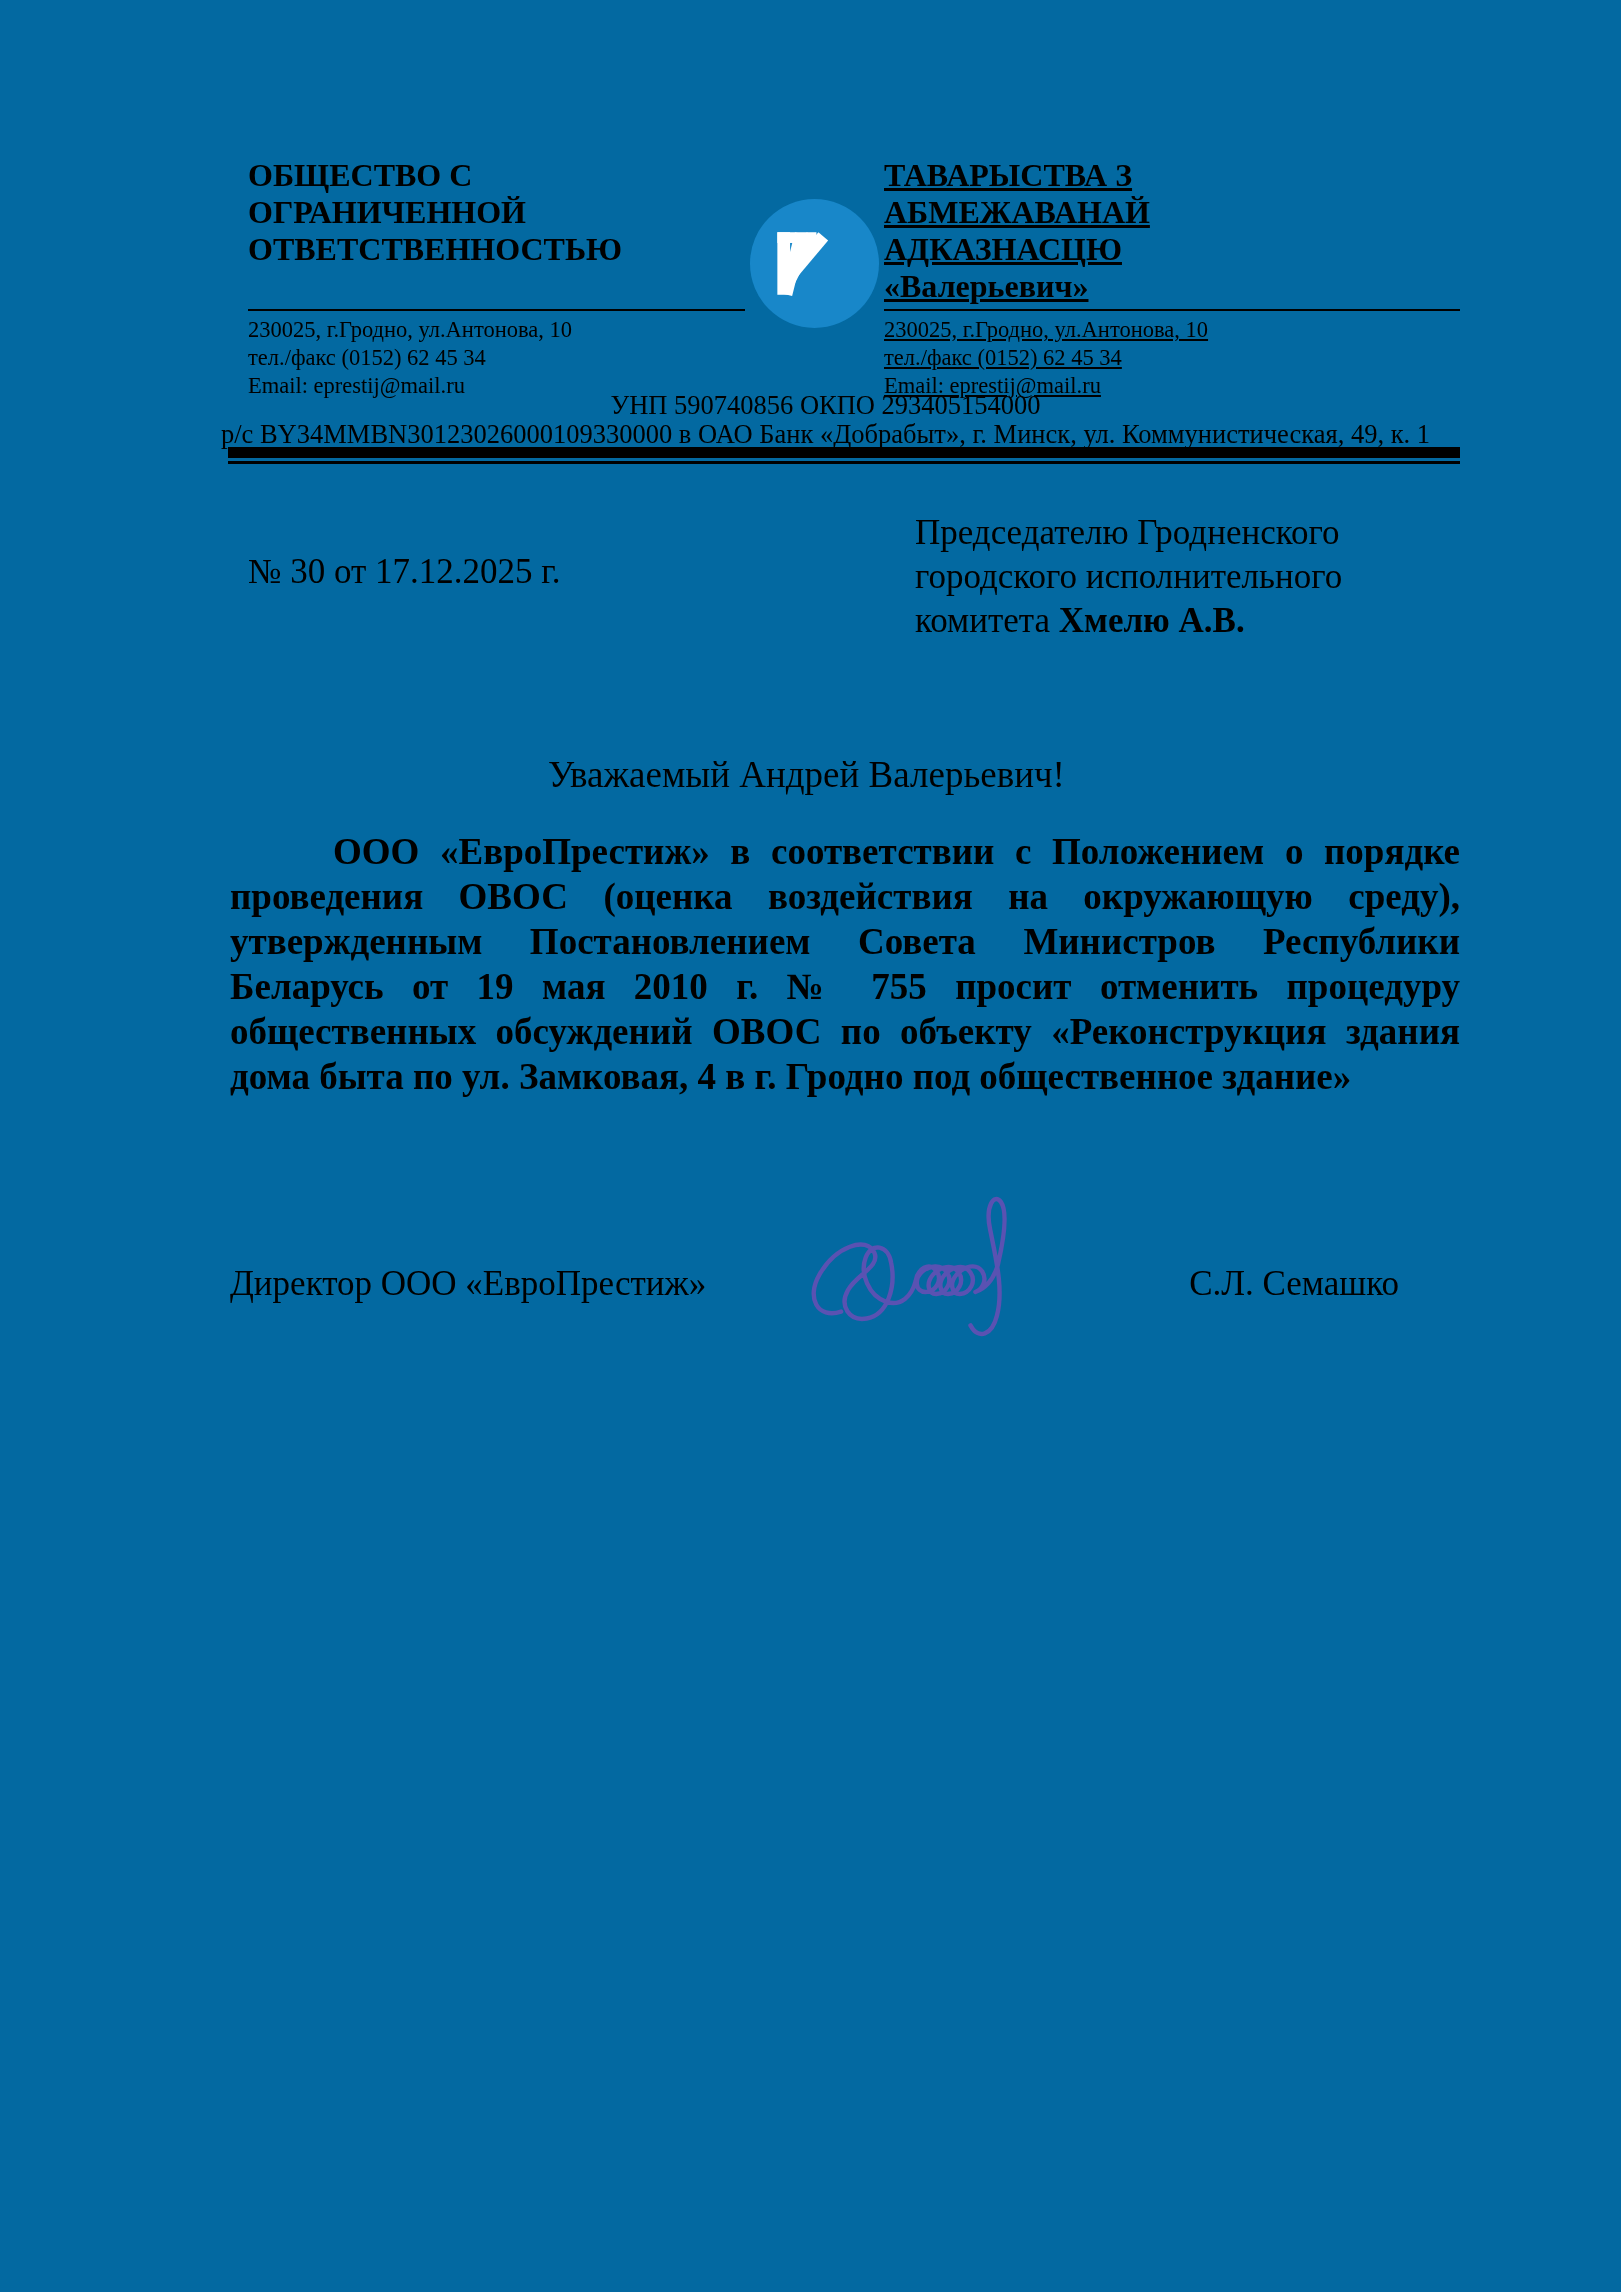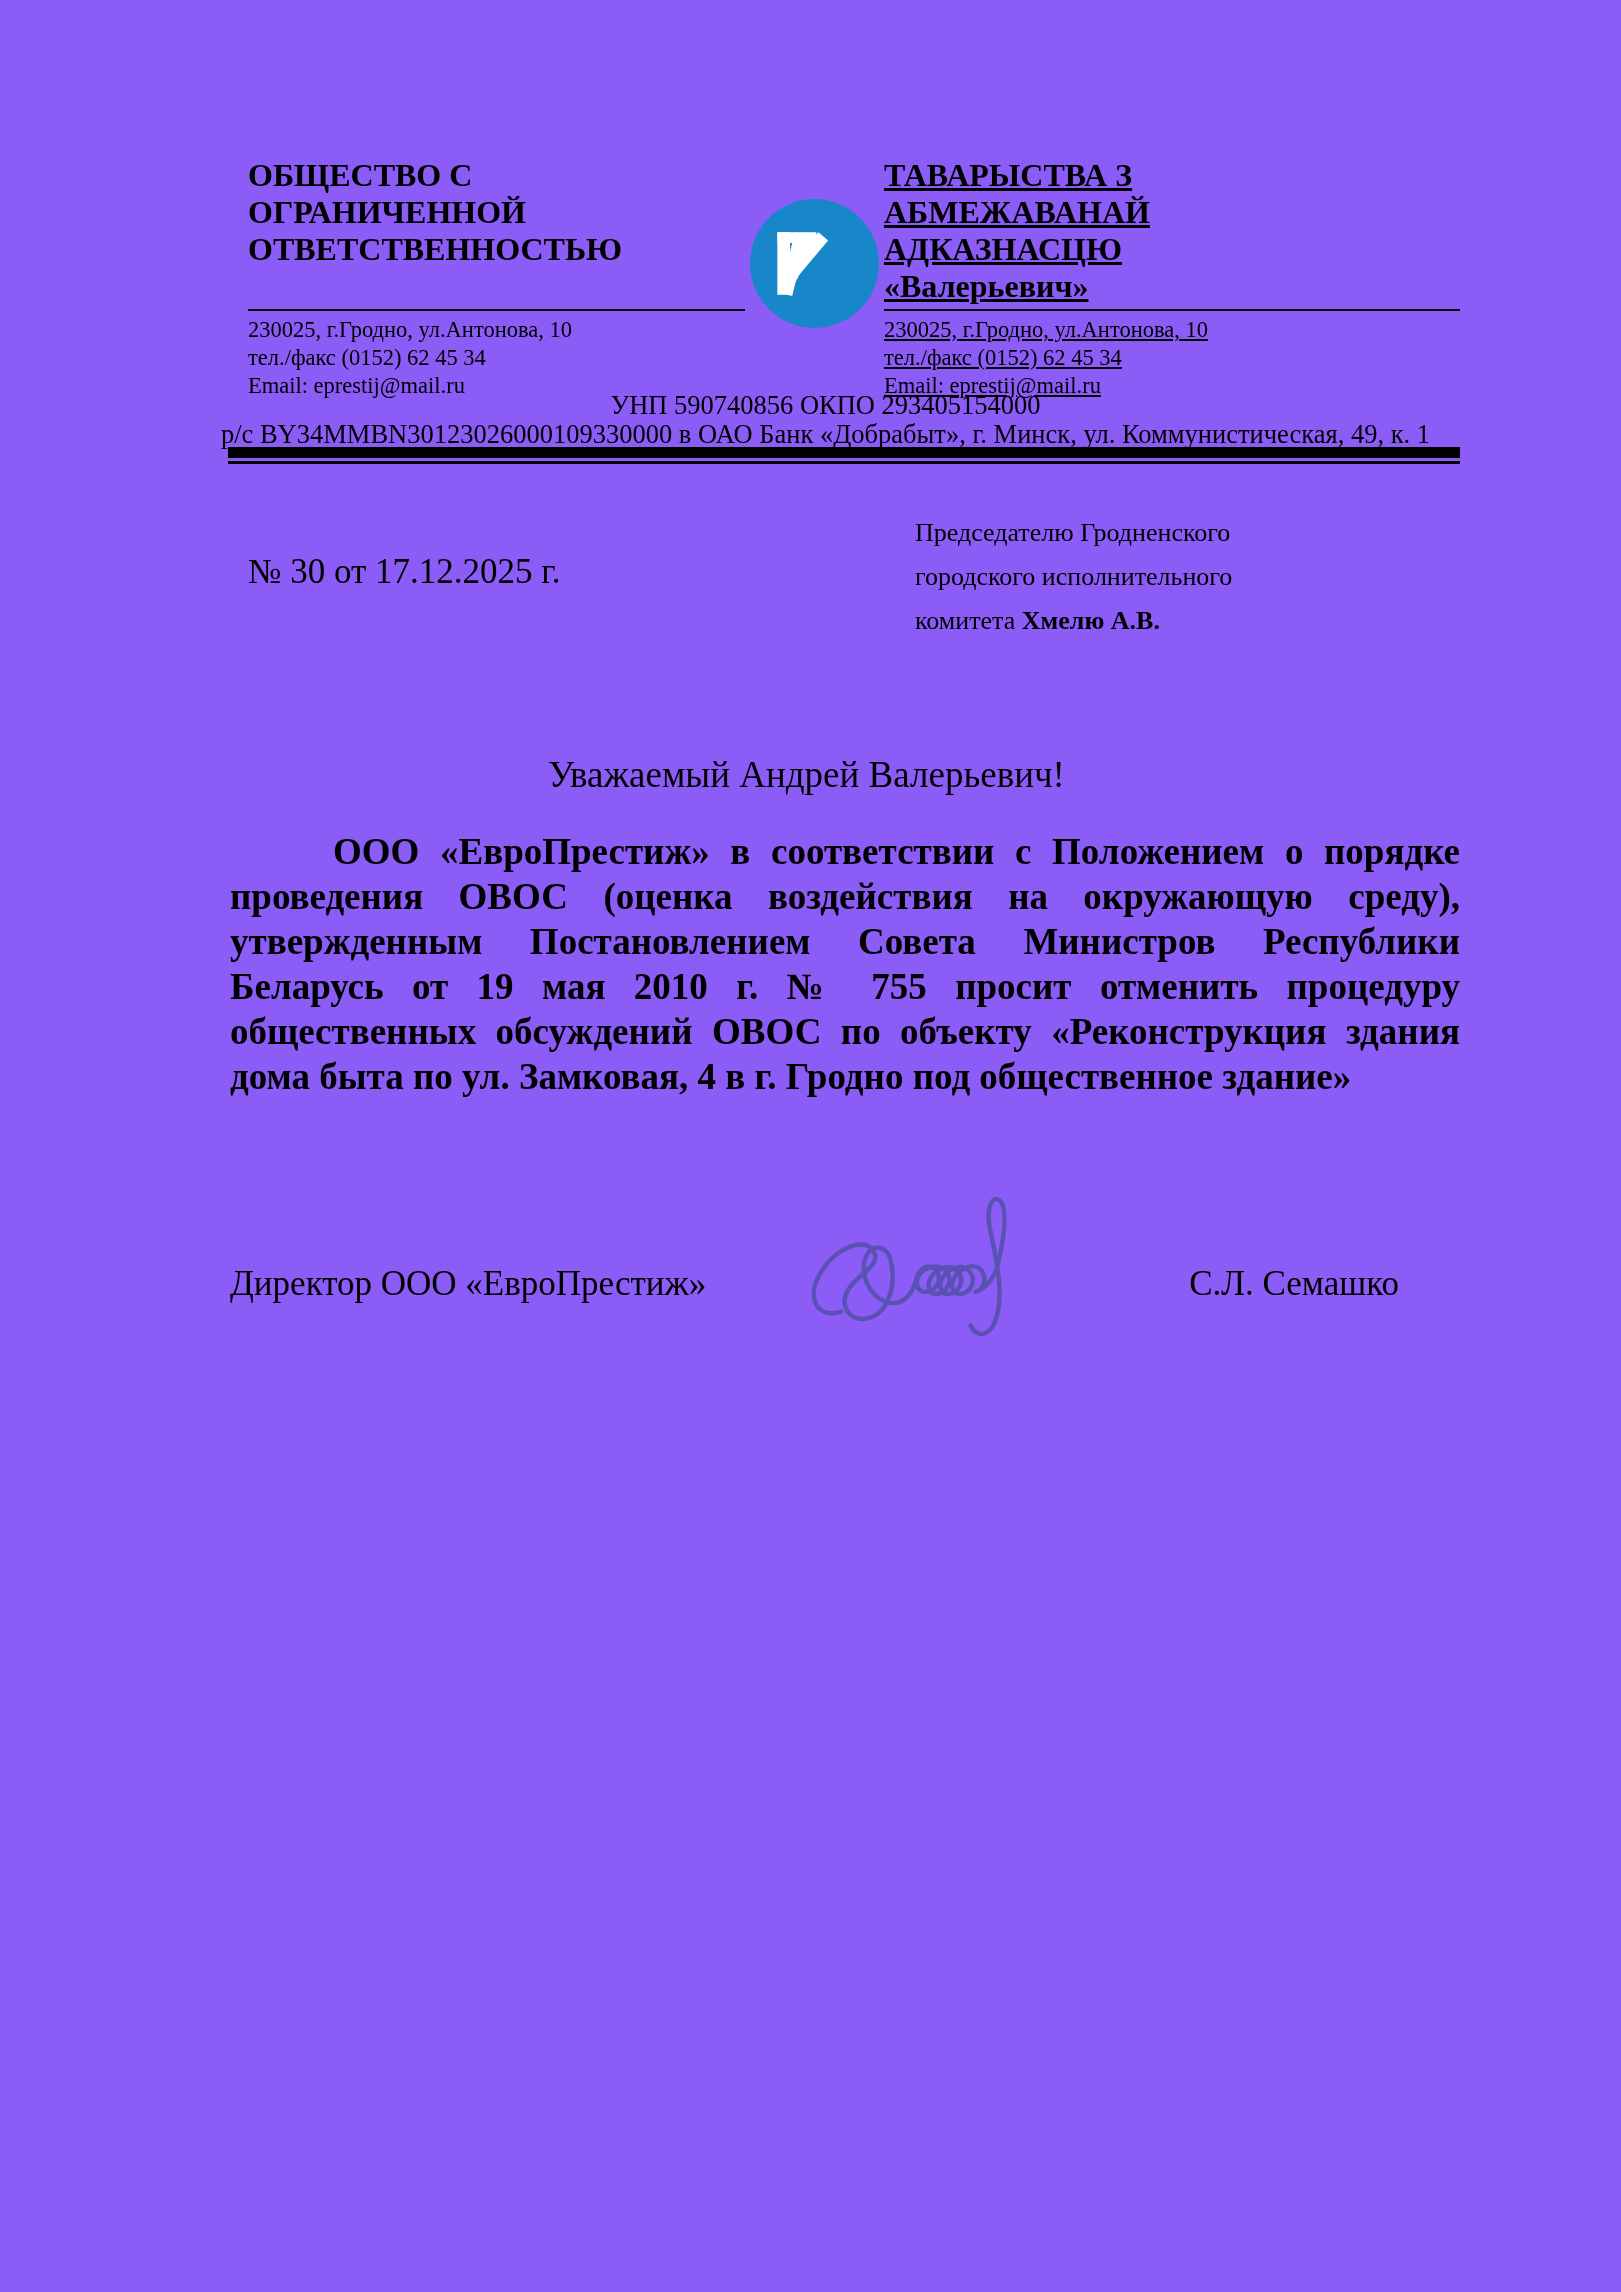--- a/index.html
+++ b/index.html
@@ -1,19 +1,19 @@
 <!DOCTYPE html>
 <html><head>
 <meta charset="utf-8">
 <style>
   html,body { margin:0; padding:0; background:#ffffff; }
   .page {
     position:relative;
     width:1621px; height:2293px;
-    background:#8b5cf6;
+    background:#0369a1;
     font-family:"Liberation Serif","DejaVu Serif",serif;
     color:#000;
     overflow:hidden;
   }
 
   
   .lh { position:absolute; left:248px; top:157px; width:1212px; display:flex; }
   .lh-col-left  { width:497px; }
   .lh-col-mid   { width:139px; position:relative; }
   .lh-col-right { width:576px;text-decoration:underline; }
@@ -33,21 +33,21 @@
   }
   .reg-line  { top:391px; }
   .bank-line { top:420px; }
 
   .divider { position:absolute; left:228px; top:447px; width:1232px; }
   .divider .thick { height:10.8px; background:#000; }
   .divider .thin  { height:2.9px;  background:#000; margin-top:2.9px; }
 
   
   .ref-row { position:absolute; left:248px; top:511px; width:1212px; }
-  .addressee { margin-left:667px; font-size:26px; line-height:44px; }
+  .addressee { margin-left:667px; font-size:35px; line-height:44px; }
   .addressee .bold { font-weight:bold; }
   .ref-number { position:absolute; left:0; top:41px; font-size:35px; }
   .ref-number .u { }
 
   
   .salutation {
     position:absolute; left:248px; top:753px; width:1117px;
     text-align:center; font-size:37px;
   }
   .body-text {

